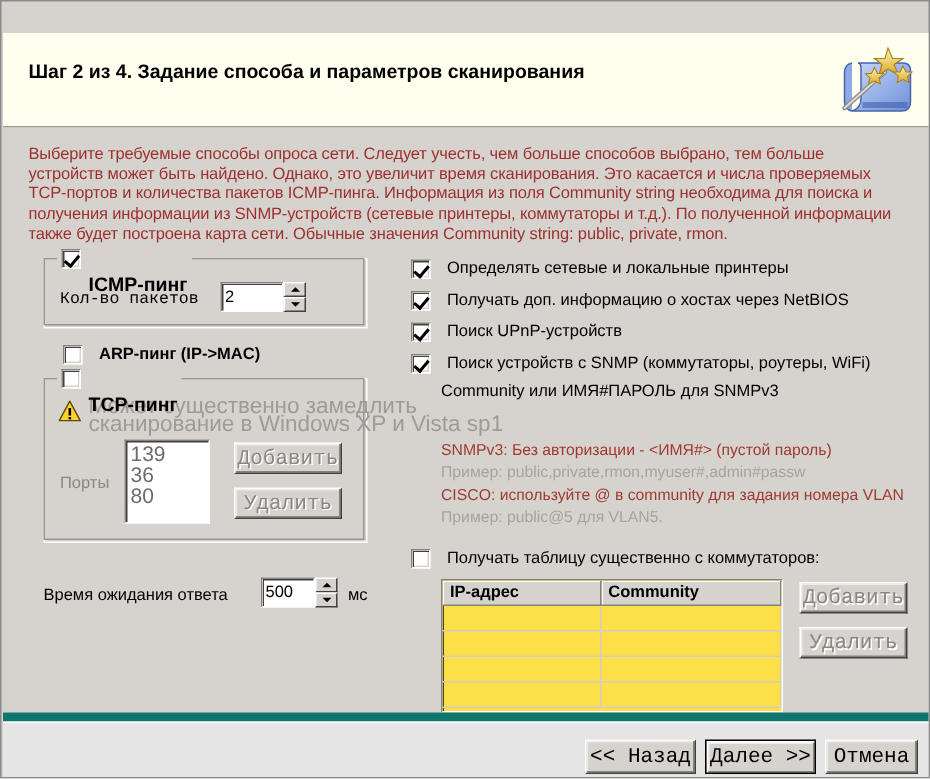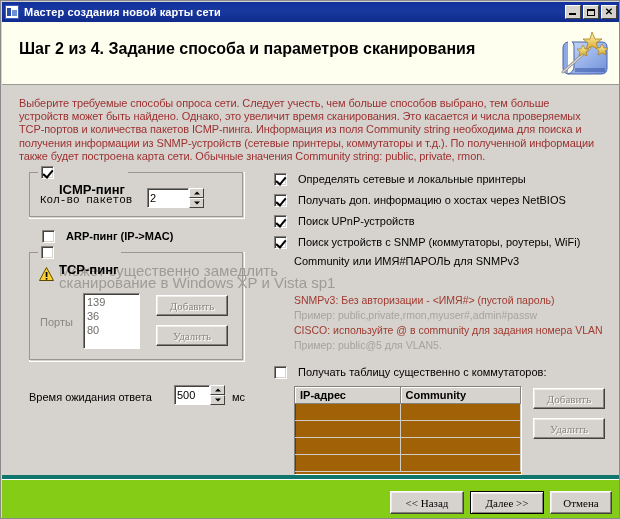--- a/index.html
+++ b/index.html
@@ -114,21 +114,21 @@
     position: absolute;
     left: 1px; top: 21px;
     width: 618px; height: 63px;
     background: #fffff0;
     border-bottom: 1px solid #9a9a94;
     box-sizing: border-box;
   }
   .header-title {
     position: absolute;
     left: 17px; top: 18px;
-    font-size: 16px;
+    font-size: 13px;
     font-weight: bold;
     color: #000000;
     white-space: nowrap;
   }
   .header-icon {
     position: absolute;
     right: 10px; top: 6px;
     width: 56px; height: 52px;
   }
 
@@ -280,26 +280,26 @@
   
   .btn {
     position: absolute;
     background: #d6d3ce;
     border-top: 1px solid #ffffff;
     border-left: 1px solid #ffffff;
     border-right: 1px solid #42413e;
     border-bottom: 1px solid #42413e;
     box-shadow: inset -1px -1px 0 #85827d, inset 1px 1px 0 #eeece8;
     box-sizing: border-box;
-    font-size: 11px;
+    font-size: 14px;
     color: #000;
     display: flex;
     align-items: center;
     justify-content: center;
-    font-family: Liberation Serif, serif;
+    font-family: Liberation Mono, monospace;
     white-space: nowrap;
   }
   .btn.dis { color: #8a8680; text-shadow: 1px 1px 0 #ffffff; }
   .btn.default {
     border: 1px solid #000000;
     box-shadow: inset 1px 1px 0 #ffffff, inset -1px -1px 0 #85827d,
                 inset 2px 2px 0 #eeece8;
   }
 
   
@@ -308,28 +308,28 @@
     background: #ffffff;
     border: 1px solid #85827d;
     border-right-color: #ffffff;
     border-bottom-color: #ffffff;
     box-shadow: inset 1px 1px 0 #42413e;
     box-sizing: border-box;
     overflow: hidden;
     padding: 1px 0 0 3px;
   }
   .listbox .li {
-    font-size: 11px;
+    font-size: 14px;
     color: #6e6b66;
     line-height: 14px;
   }
 
   .tbl {
     position: absolute;
-    background: #a16207;
+    background: #fde047;
     border: 1px solid #85827d;
     border-right-color: #ffffff;
     border-bottom-color: #ffffff;
     box-shadow: inset 1px 1px 0 #42413e;
     box-sizing: border-box;
     overflow: hidden;
   }
   .tbl table {
     border-collapse: collapse;
     width: 100%;
@@ -373,48 +373,37 @@
     color: #9e9a95;
     line-height: 12px;
     white-space: nowrap;
   }
 
   
   .footer {
     position: absolute;
     left: 1px; top: 474px;
     width: 618px; height: 44px;
-    background: #84cc16;
-    border-top: 4px solid #0f766e;
+    background: #e5e5e5;
+    border-top: 6px solid #0f766e;
     box-sizing: border-box;
   }
   .footer::before {
     content: "";
     position: absolute;
     left: 0; top: 0;
     right: 0; height: 1px;
     background: #ffffff;
   }
 </style>
 </head>
 <body>
 
 <div id="app">
 
-  <div class="titlebar">
-    <div class="titlebar-icon"></div>
-    <div class="titlebar-text">Мастер создания новой карты сети</div>
-    <div class="win-btns">
-      <div class="win-btn min"></div>
-      <div class="win-btn max"></div>
-      <div class="win-btn close">
-          <span>✕</span>
-        </div>
-    </div>
-  </div>
 
   <div class="header">
     <div class="header-title">Шаг 2 из 4. Задание способа и параметров сканирования</div>
     <div class="header-icon">
       <svg width="56" height="52" viewBox="0 0 56 52">
         <defs>
           <linearGradient id="scrollg" x1="0" y1="0" x2="1" y2="1">
             <stop offset="0" stop-color="#c9d8f5"></stop>
             <stop offset="0.5" stop-color="#9ab4ea"></stop>
             <stop offset="1" stop-color="#6f90d8"></stop>

